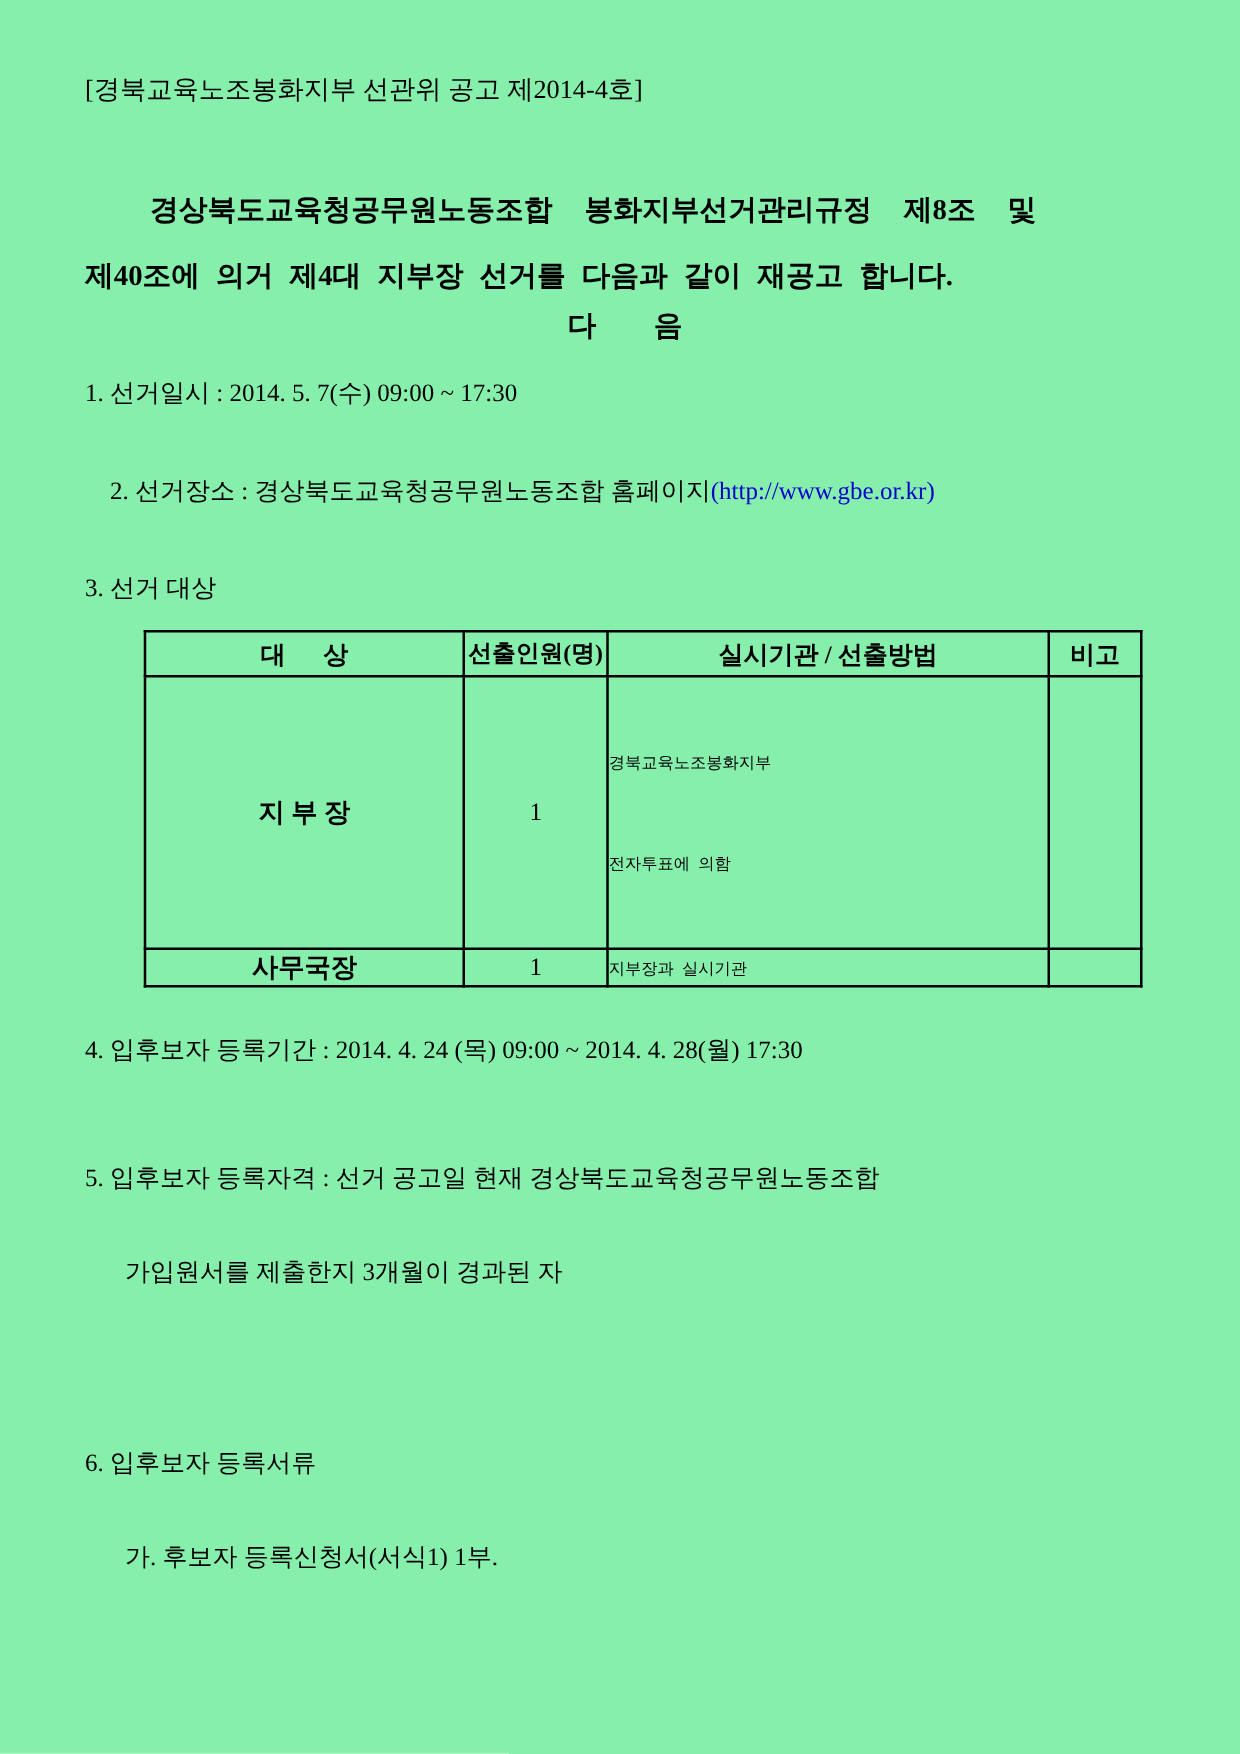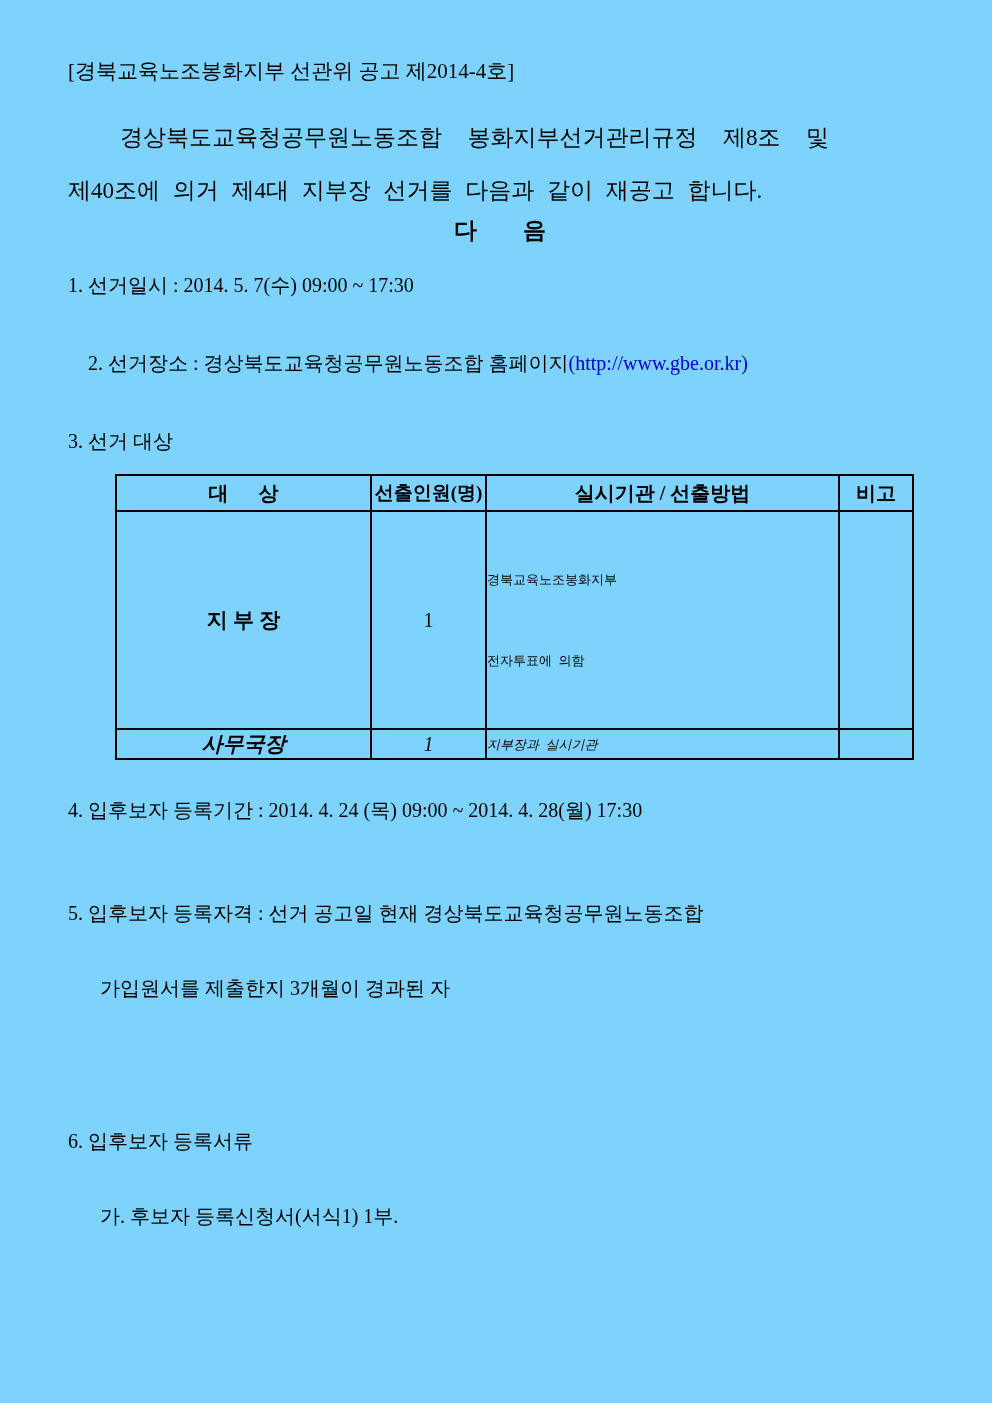--- a/index.html
+++ b/index.html
@@ -1,43 +1,43 @@
 <!DOCTYPE html>
 <html lang="ko"><head>
 <meta charset="utf-8">
 <style>
   html, body { margin: 0; padding: 0; background: #ffffff; }
   .page {
     position: relative;
     width: 992px;
     height: 1403px;
     margin: 0 auto;
-    background: #7dd3fc;
+    background: #86efac;
     color: #000000;
     font-family: "Liberation Serif", "DejaVu Serif", serif;
     box-sizing: border-box;
     padding: 58px 60px 0 68px;
     overflow: hidden;
   }
   .header-line {
     font-size: 21px;
     line-height: 26px;
     white-space: pre;
   }
   .notice-title {
     margin-top: 28px;
     text-align: center;
     font-size: 48px;
     line-height: 62px;
     font-weight: bold;
     white-space: pre;
   }
   .intro {
-    margin-top: 40px;
-    font-weight: normal;
+    margin-top: 70px;
+    font-weight: bold;
     font-size: 23px;
   }
   .intro-line1 {
     padding-left: 52px;
     line-height: 28px;
     word-spacing: 7px;
     white-space: pre;
   }
   .intro-line2 {
     margin-top: 25px;
@@ -89,21 +89,21 @@
     text-align: center;
     height: 34px;
     white-space: pre;
   }
   .notice-table th.th-count { font-size: 19px; }
   .col-target  { width: 255px; }
   .col-count   { width: 115px; }
   .col-method  { width: 353px; }
   .col-note    { width: 74px;  }
   .row-chief   { height: 66px; }
-  .row-manager { height: 26px; font-style: italic; }
+  .row-manager { height: 26px; }
   .cell-target {
     text-align: center;
     font-weight: bold;
     font-size: 21px;
     white-space: pre;
   }
   .cell-count {
     text-align: center;
     font-size: 20px;
   }

